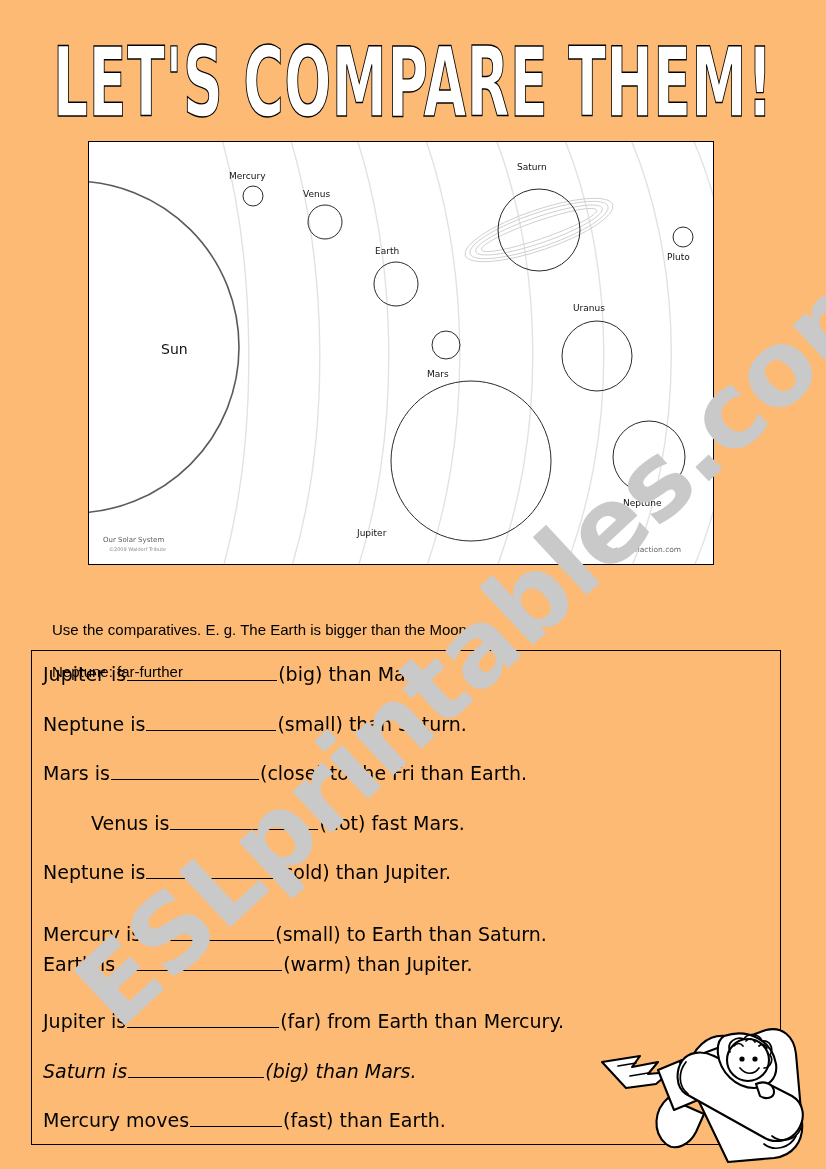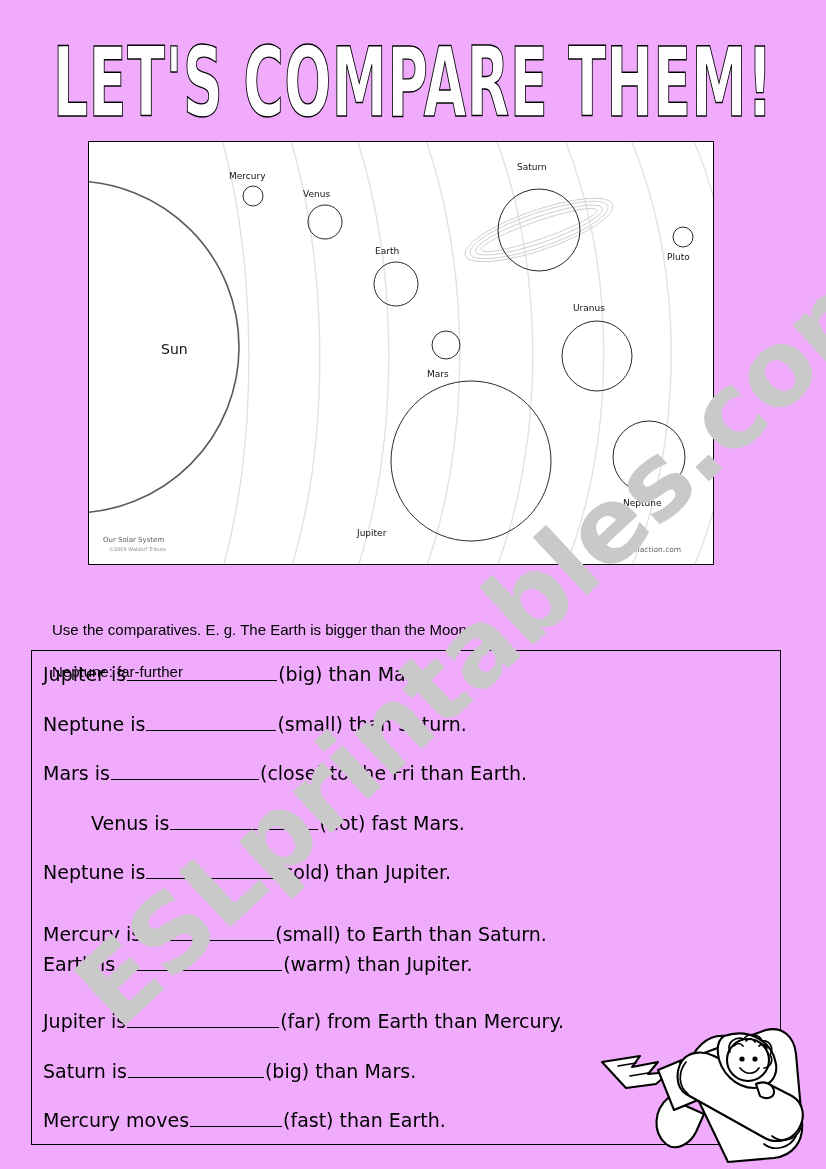--- a/index.html
+++ b/index.html
@@ -4,21 +4,21 @@
 <style>
   html, body {
     margin: 0;
     padding: 0;
     background: #ffffff;
   }
   #page {
     position: relative;
     width: 826px;
     height: 1169px;
-    background: #f0abfc;
+    background: #fdba74;
     overflow: hidden;
     font-family: "Liberation Sans", sans-serif;
   }
 
   
   #watermark {
     position: absolute;
     left: 0;
     top: 0;
     width: 826px;
@@ -276,21 +276,21 @@
       <div class="ex-row" style="top: 302px; text-align: right;">
         <span class="ex-pre">Earth is</span>
         <span class="ex-blank" style="width: 166px;"></span>
         <span class="ex-post">(warm) than Jupiter.</span>
       </div>
       <div class="ex-row" style="top: 359.2px;">
         <span class="ex-pre">Jupiter is</span>
         <span class="ex-blank" style="width: 152px;"></span>
         <span class="ex-post">(far) from Earth than Mercury.</span>
       </div>
-      <div class="ex-row" style="top: 408.8px;">
+      <div class="ex-row" style="top: 408.8px; font-style: italic;">
         <span class="ex-pre">Saturn is </span>
         <span class="ex-blank" style="width: 136px;"></span>
         <span class="ex-post">(big) than Mars.</span>
       </div>
       <div class="ex-row" style="top: 458.4px;">
         <span class="ex-pre">Mercury moves</span>
         <span class="ex-blank" style="width: 92px;"></span>
         <span class="ex-post">(fast) than Earth.</span>
       </div>
     </div>

